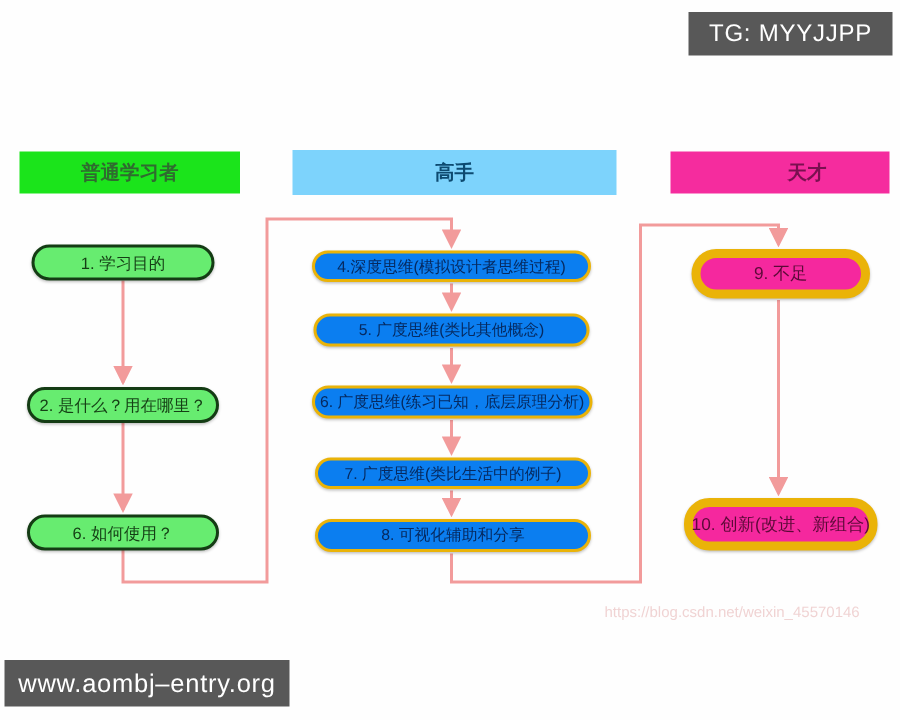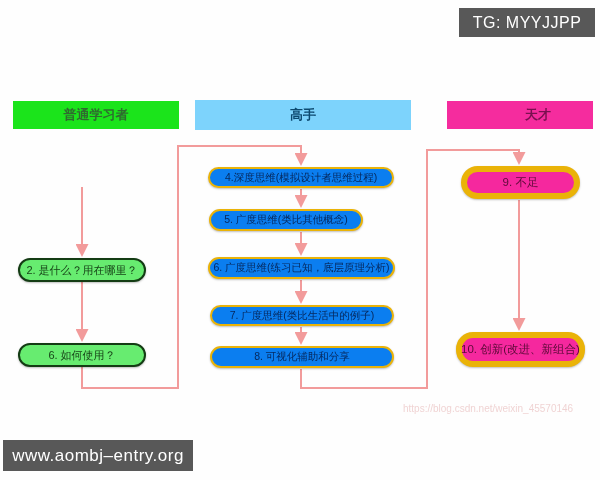--- a/index.html
+++ b/index.html
@@ -79,29 +79,30 @@
     <polyline points="301,189 301,206" fill="none" stroke="#f29b9b" stroke-width="2" marker-end="url(#arrow)"></polyline>
     <polyline points="301,232 301,254" fill="none" stroke="#f29b9b" stroke-width="2" marker-end="url(#arrow)"></polyline>
     <polyline points="301,280 301,302" fill="none" stroke="#f29b9b" stroke-width="2" marker-end="url(#arrow)"></polyline>
     <polyline points="301,327 301,343" fill="none" stroke="#f29b9b" stroke-width="2" marker-end="url(#arrow)"></polyline>
     <polyline points="301,369 301,388 427,388 427,150 519,150 519,163" fill="none" stroke="#f29b9b" stroke-width="2" marker-end="url(#arrow)"></polyline>
     <polyline points="519,200 519,329" fill="none" stroke="#f29b9b" stroke-width="2" marker-end="url(#arrow)"></polyline>
   </svg>
 
   <div class="badge tg-badge">TG: MYYJJPP</div>
 
-  <div class="col-header hdr-beginner" style="left:13px;top:101px;width:166px;height:28px;font-family:Liberation Serif, serif;">普通学习者</div>
+  <div class="col-header hdr-beginner" style="left:13px;top:101px;width:147px;height:28px;font-family:Liberation Serif, serif;">普通学习者</div>
   <div class="col-header hdr-expert" style="left:195px;top:100px;width:216px;height:30px;">高手</div>
   <div class="col-header hdr-genius" style="left:447px;top:101px;width:146px;height:28px;padding-left:36px;">天才</div>
 
+  <div class="node node-beginner" style="left:21px;top:163px;width:122px;height:24px;">1. 学习目的</div>
   <div class="node node-beginner" style="left:18px;top:258px;width:128px;height:24px;">2. 是什么？用在哪里？</div>
   <div class="node node-beginner" style="left:18px;top:343px;width:128px;height:24px;">6. 如何使用？</div>
 
   <div class="node node-expert" style="left:208px;top:167px;width:186px;height:21px;">4.深度思维(模拟设计者思维过程)</div>
-  <div class="node node-expert" style="left:209px;top:209px;width:154px;height:22px;">5. 广度思维(类比其他概念)</div>
+  <div class="node node-expert" style="left:209px;top:209px;width:184px;height:22px;">5. 广度思维(类比其他概念)</div>
   <div class="node node-expert" style="left:208px;top:257px;width:187px;height:22px;">6. 广度思维(练习已知，底层原理分析)</div>
   <div class="node node-expert" style="left:210px;top:305px;width:184px;height:21px;">7. 广度思维(类比生活中的例子)</div>
   <div class="node node-expert" style="left:210px;top:346px;width:184px;height:22px;">8. 可视化辅助和分享</div>
 
   <div class="node node-genius" style="left:461px;top:166px;width:119px;height:33px;">9. 不足</div>
   <div class="node node-genius" style="left:456px;top:332px;width:129px;height:35px;">10. 创新(改进、新组合)</div>
 
   <div class="watermark">https://blog.csdn.net/weixin_45570146</div>
 
   <div class="badge site-badge">www.aombj–entry.org</div>

